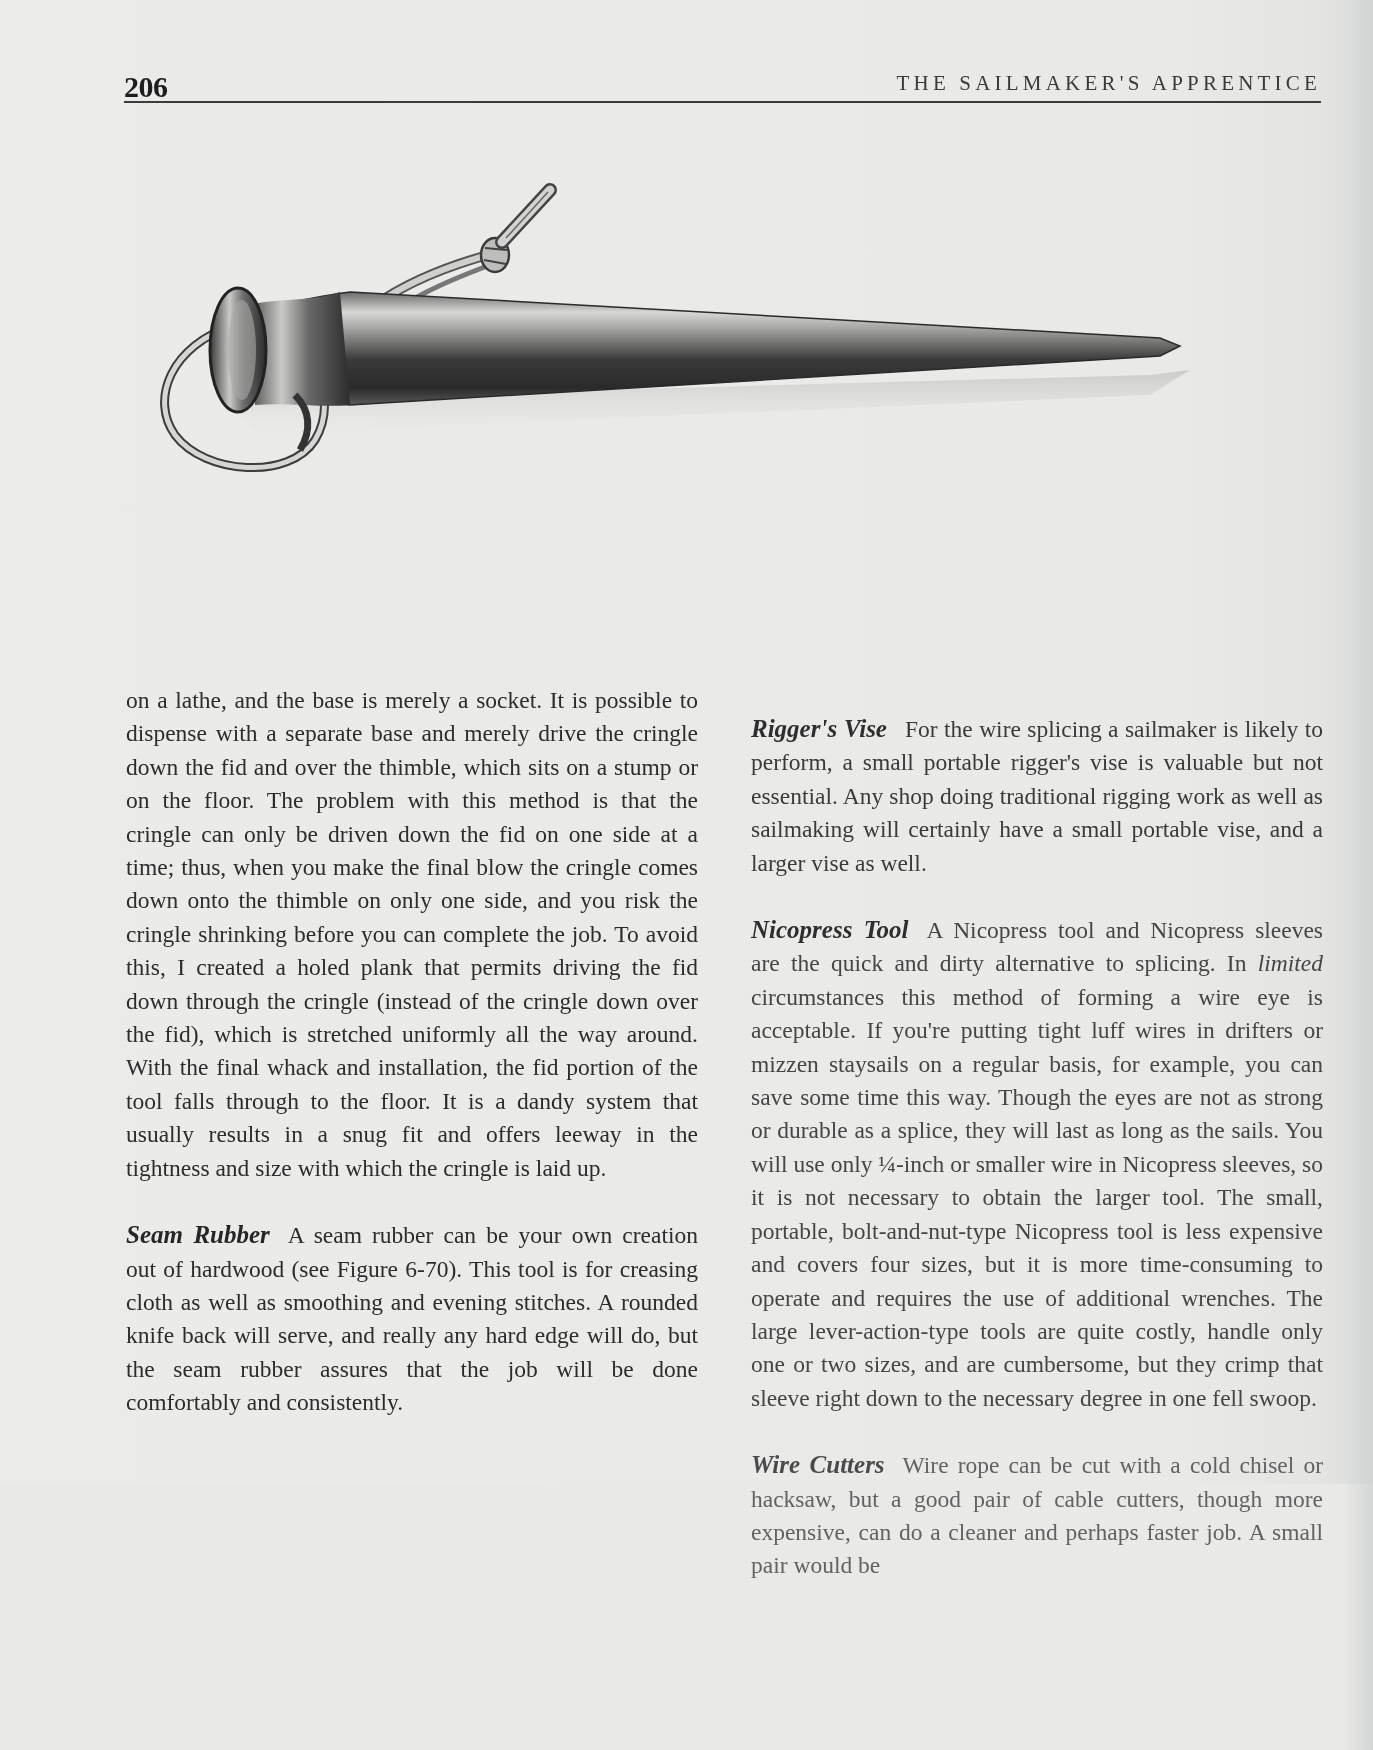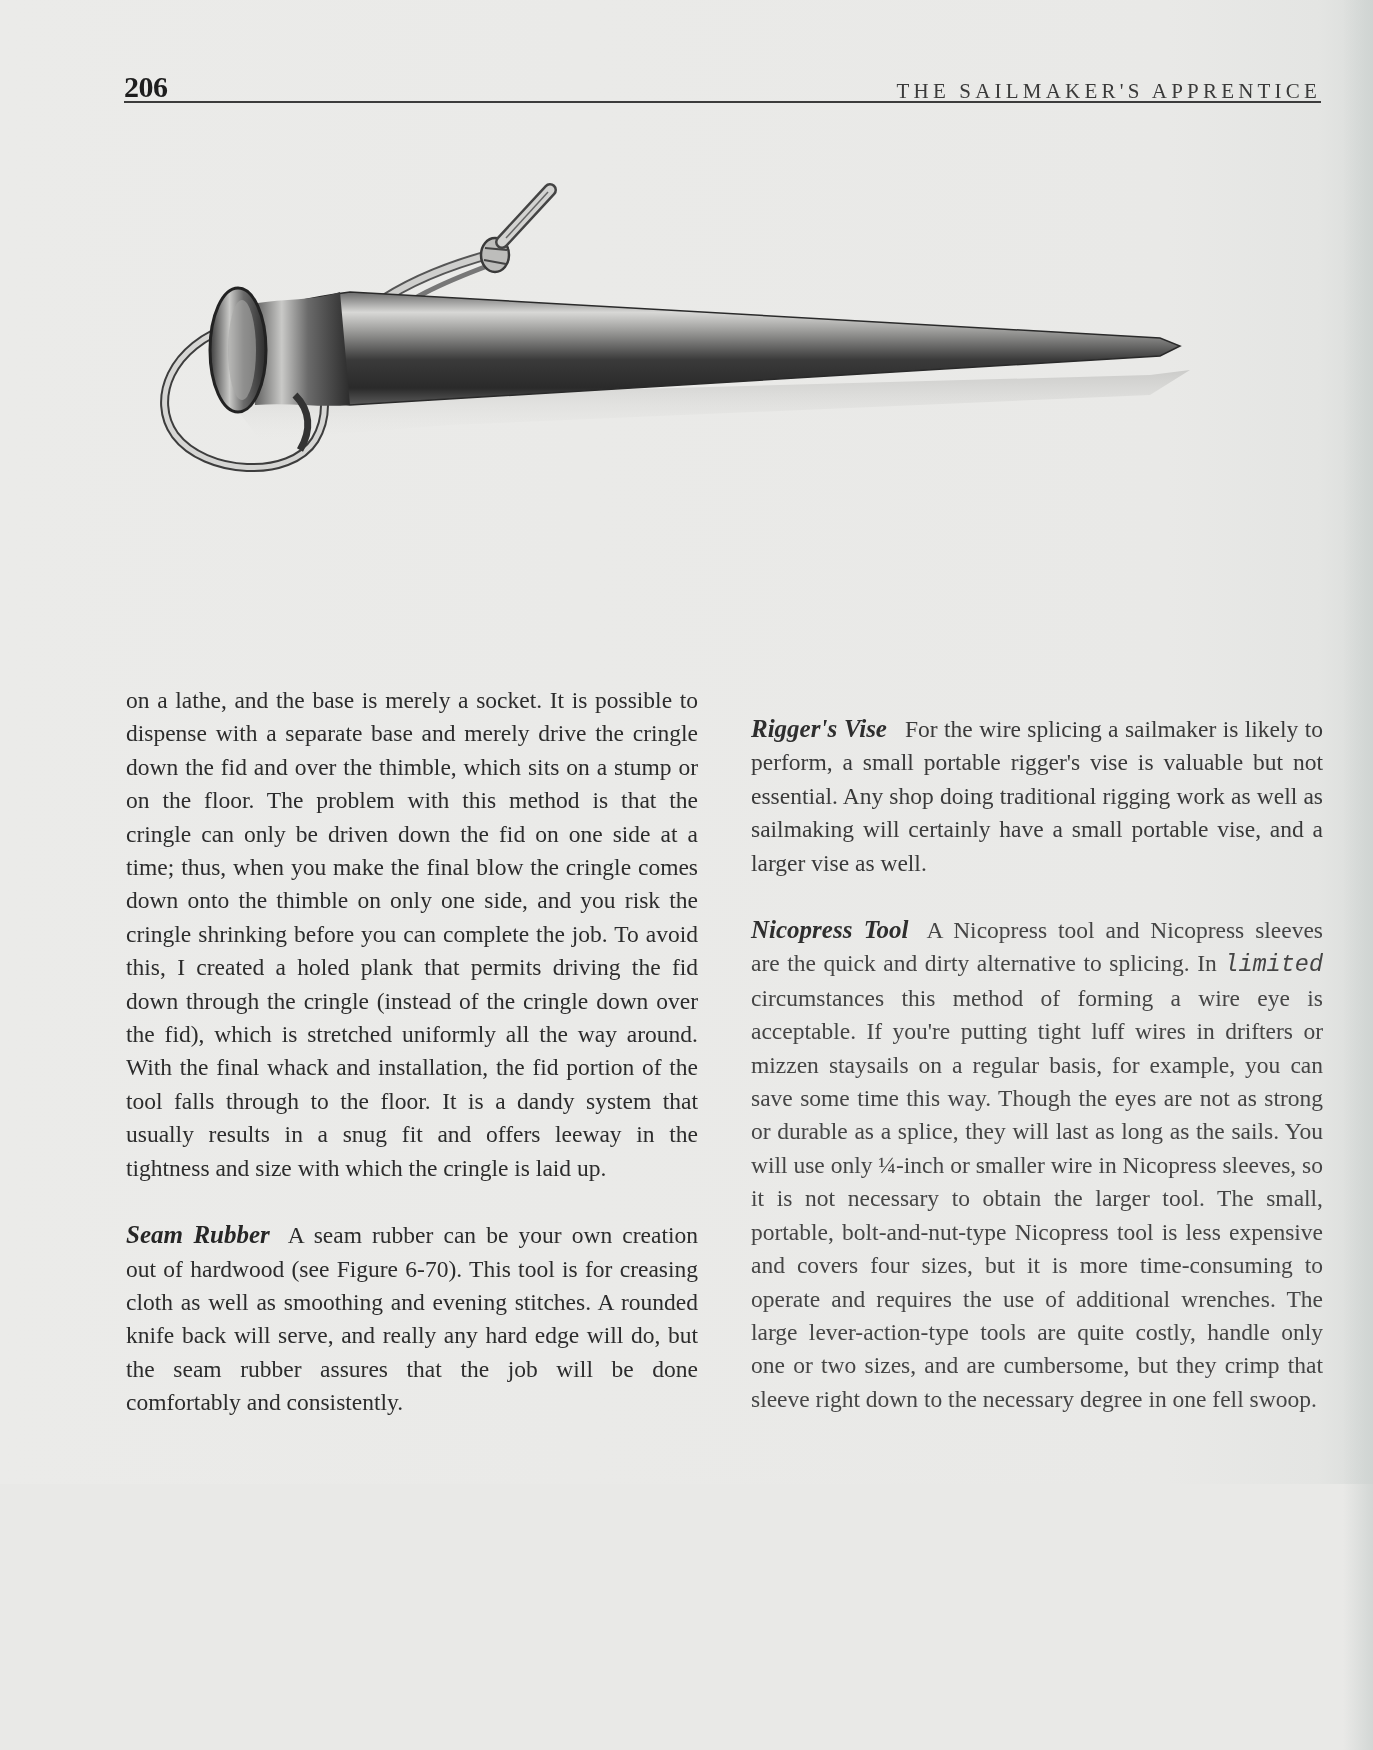--- a/index.html
+++ b/index.html
@@ -42,21 +42,21 @@
       color: #1e1e1e;
       letter-spacing: -0.5px;
       line-height: 1;
     }
     .book-title {
       font-family: "Liberation Serif", serif;
       font-size: 21px;
       letter-spacing: 4.2px;
       color: #3a3a3a;
       line-height: 1;
-      padding-bottom: 0;
+      padding-bottom: 8px;
     }
     .head-rule {
       position: absolute;
       left: 124px; top: 101px;
       width: 1197px;
       height: 2px;
       background: #3c3c3c;
     }
     .figure {
       position: absolute;
@@ -96,21 +96,21 @@
       font-style: italic;
       font-weight: bold;
       font-size: 25px;
       margin-right: 18px;
       color: #262626;
     }
     .col-right .para-head { color: #2e2e2e; }
     .fade-1 { color: #454545; }
     .fade-3 { color: #626262; }
     .fade-3 .para-head { color: #4a4a4a; }
-    em.inline-italic { font-style: italic; font-family: Liberation Mono, monospace; }
+    em.inline-italic { font-style: italic; }
   </style>
 </head>
 <body>
 
 <div class="page">
 
   <div class="gutter-shadow"></div>
 
   <div class="running-head">
     <span class="page-number">206</span>
@@ -181,15 +181,18 @@
 
   <div class="column col-right">
     <p class="para">
       <span class="para-head">Rigger's Vise</span><span>For the wire splicing a sailmaker is likely to perform, a small portable rigger's vise is valuable but not essential. Any shop doing traditional rigging work as well as sailmaking will certainly have a small portable vise, and a larger vise as well.</span>
     </p>
 
     <p class="para fade-1">
       <span class="para-head">Nicopress Tool</span><span>A Nicopress tool and Nicopress sleeves are the quick and dirty alternative to splicing. In </span><em class="inline-italic">limited</em><span> circumstances this method of forming a wire eye is acceptable. If you're putting tight luff wires in drifters or mizzen staysails on a regular basis, for example, you can save some time this way. Though the eyes are not as strong or durable as a splice, they will last as long as the sails. You will use only ¼-inch or smaller wire in Nicopress sleeves, so it is not necessary to obtain the larger tool. The small, portable, bolt-and-nut-type Nicopress tool is less expensive and covers four sizes, but it is more time-consuming to operate and requires the use of additional wrenches. The large lever-action-type tools are quite costly, handle only one or two sizes, and are cumbersome, but they crimp that sleeve right down to the necessary degree in one fell swoop.</span>
     </p>
 
+    <p class="para fade-3">
+      <span class="para-head">Wire Cutters</span><span>Wire rope can be cut with a cold chisel or hacksaw, but a good pair of cable cutters, though more expensive, can do a cleaner and perhaps faster job. A small pair would be</span>
+    </p>
   </div>
 
 </div>
 
 </body></html>

